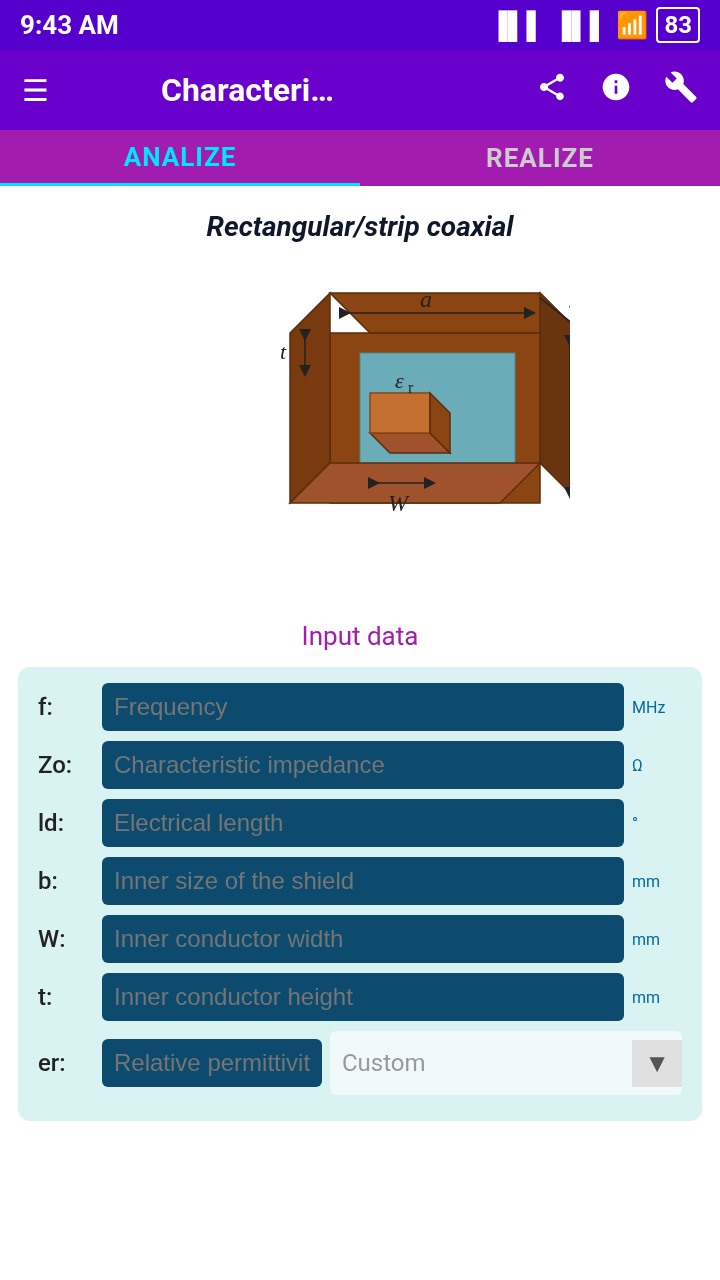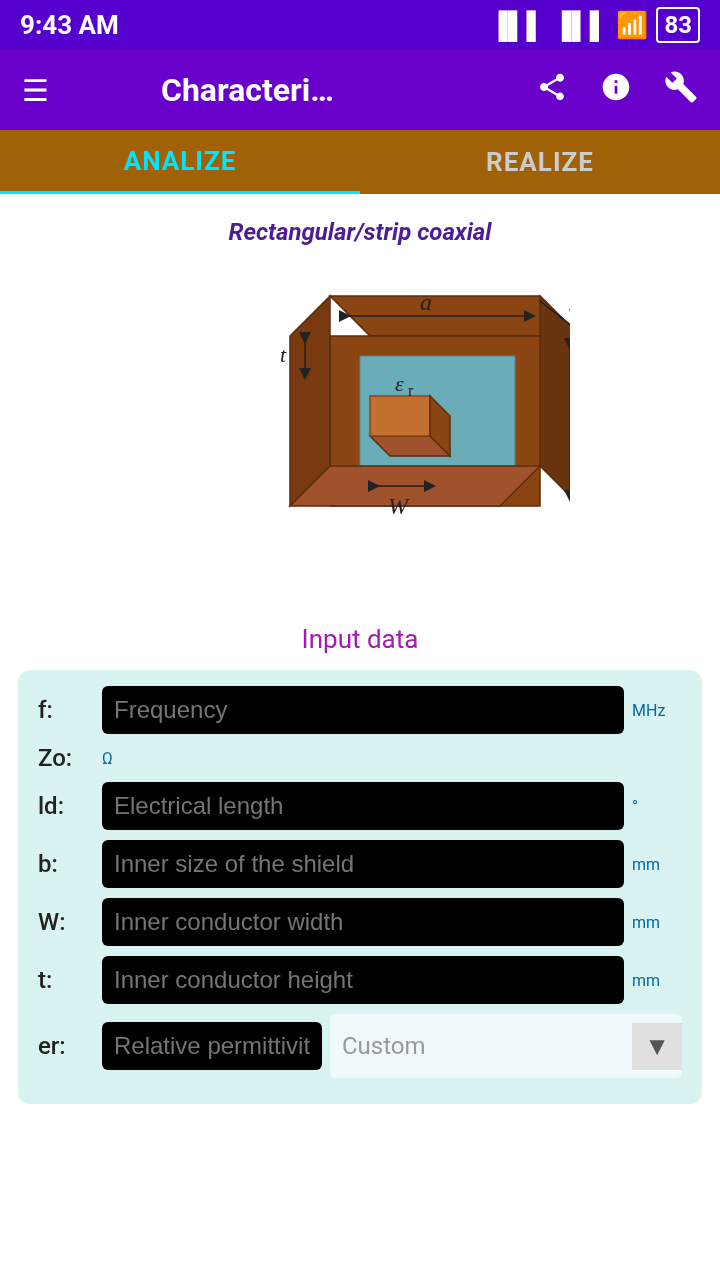--- a/index.html
+++ b/index.html
@@ -50,22 +50,22 @@
       color: #fff;
       font-size: 30px;
       cursor: pointer;
       background: none;
       border: none;
       padding: 4px;
     }
 
     
     .tabs {
-      background: #a16207;
-      height: 64px;
+      background: #a21caf;
+      height: 56px;
       display: flex;
       align-items: center;
     }
     .tab {
       flex: 1;
       text-align: center;
       font-size: 26px;
       font-weight: bold;
       height: 100%;
       display: flex;
@@ -81,25 +81,25 @@
     .tab.inactive {
       color: #ccc;
       text-align: right;
     }
 
     
     .main { background: #fff; }
 
     .diagram-title {
       text-align: center;
-      font-size: 24px;
+      font-size: 28px;
       font-style: italic;
       font-weight: bold;
       padding: 24px 20px 10px;
-      color: #4c1d95;
+      color: #0f172a;
     }
 
     
     .diagram-area {
       display: flex;
       justify-content: center;
       align-items: center;
       padding: 10px 0 10px;
     }
 
@@ -125,21 +125,21 @@
       gap: 8px;
     }
     .input-label {
       font-size: 24px;
       color: #222;
       width: 56px;
       font-weight: 500;
     }
     .input-field {
       flex: 1;
-      background: #000000;
+      background: #0c4a6e;
       border: none;
       border-radius: 6px;
       padding: 10px 12px;
       font-size: 24px;
       color: #999;
       outline: none;
       min-width: 0;
     }
     .input-unit {
       font-size: 16px;
@@ -270,20 +270,21 @@
   <div class="input-section">
 
     <div class="input-row">
       <span class="input-label">f:</span>
       <input class="input-field" type="text" placeholder="Frequency" style="">
       <span class="input-unit">MHz</span>
     </div>
 
     <div class="input-row">
       <span class="input-label">Zo:</span>
+      <input class="input-field" type="text" placeholder="Characteristic impedance" style="">
       <span class="input-unit">Ω</span>
     </div>
 
     <div class="input-row">
       <span class="input-label">ld:</span>
       <input class="input-field" type="text" placeholder="Electrical length" style="">
       <span class="input-unit">°</span>
     </div>
 
     <div class="input-row">

